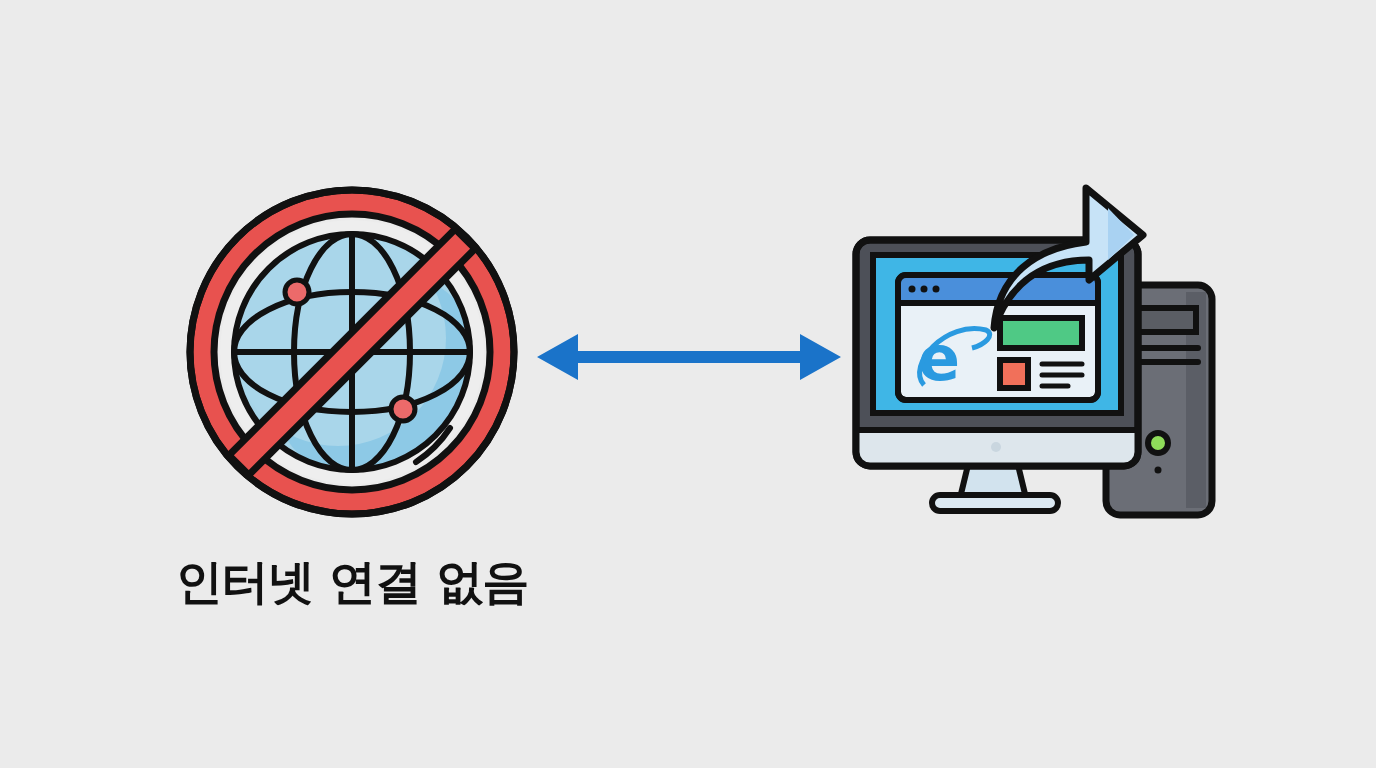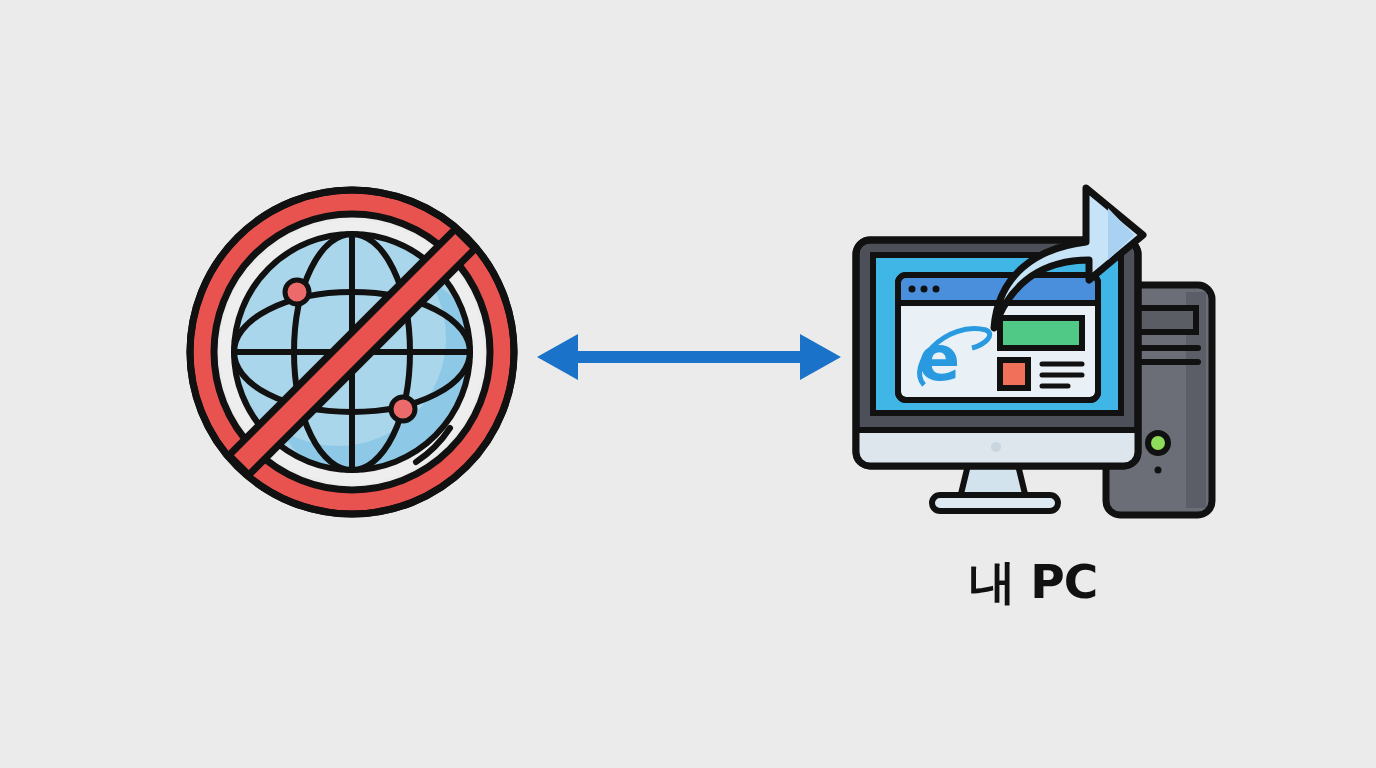--- a/index.html
+++ b/index.html
@@ -138,14 +138,14 @@
       <line x1="196" y1="195" x2="236" y2="195" stroke="#111" stroke-width="5" stroke-linecap="round"></line>
       <line x1="196" y1="206" x2="222" y2="206" stroke="#111" stroke-width="5" stroke-linecap="round"></line>
 
       <g>
         <path d="M 148 148 C 152 95, 190 68, 240 62 L 240 8 L 297 55 L 243 100 L 243 80 C 200 80, 165 100, 148 148 Z" fill="#c7e3f7" stroke="#111" stroke-width="7" stroke-linejoin="round"></path>
         <path d="M 262 28 L 288 55 L 262 80 Z" fill="#a9d2f2"></path>
       </g>
     </svg>
   </div>
 
-  <div id="label-right" class="label">내 PC</div>
+  <div id="label-left" class="label">인터넷 연결 없음</div>
 </div>
 
 </body></html>

